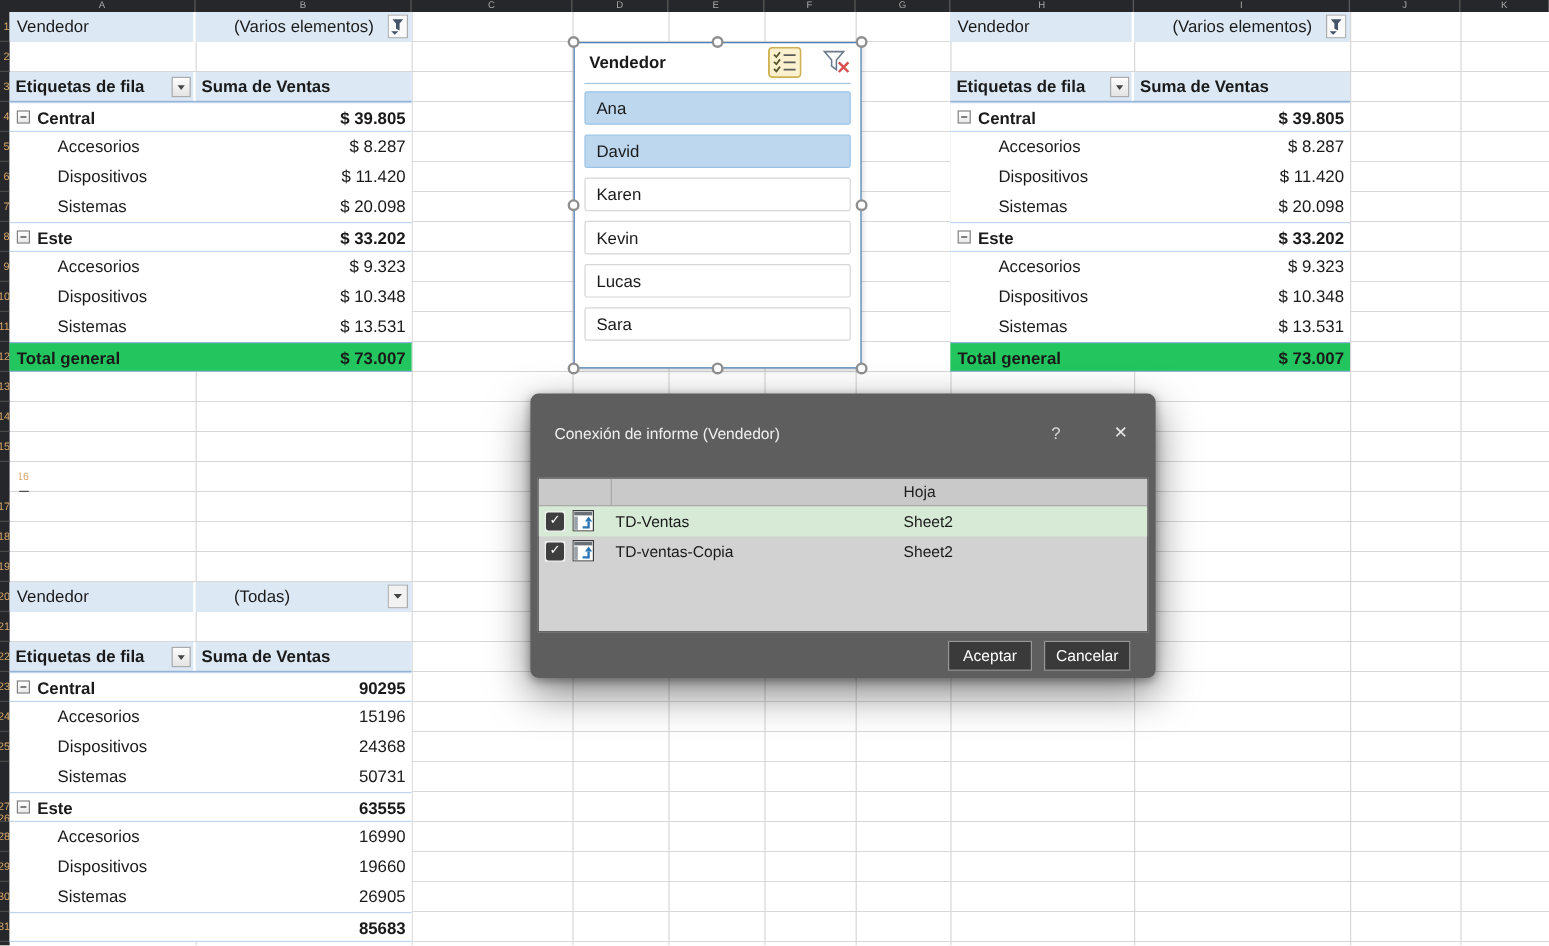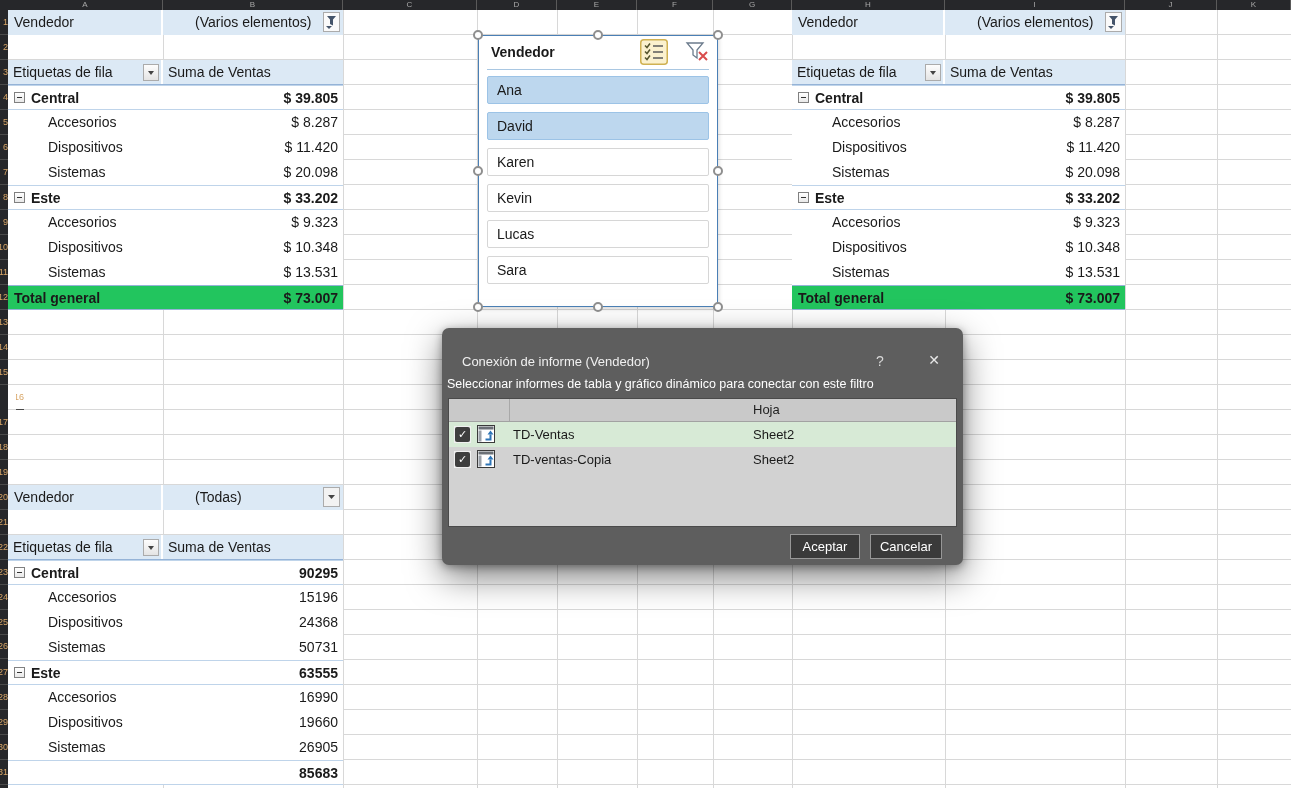--- a/index.html
+++ b/index.html
@@ -18,21 +18,21 @@
   .sheet{position:absolute;left:8px;top:10px;width:1283px;height:778px;
     background:repeating-linear-gradient(to bottom,#fff 0px,#fff 24px,#D8D8D8 24px,#D8D8D8 25px);}
   .vline{position:absolute;top:10px;height:778px;width:1px;background:#D8D8D8;}
   
   .prow{position:absolute;height:25px;line-height:24px;background:#fff;display:flex;box-sizing:border-box;z-index:2;}
   .plabel{box-sizing:border-box;padding-left:6px;white-space:nowrap;overflow:hidden;}
   .pval{flex:1;text-align:right;padding-right:5px;box-sizing:border-box;white-space:nowrap;}
   .pfilter{background:#DCE9F5;}
   .pfilter .pflabel{box-sizing:border-box;padding-left:6px;border-right:2px solid #fff;}
   .pfilter .pfvalue{flex:1;padding-left:32px;box-sizing:border-box;position:relative;}
-  .phead{background:#DCE9F5;font-weight:400;border-bottom:1px solid #95B3D7;}
+  .phead{background:#DCE9F5;font-weight:700;border-bottom:1px solid #95B3D7;}
   .phead .phlabel{box-sizing:border-box;padding-left:5px;border-right:2px solid #fff;position:relative;}
   .phead .phval{flex:1;padding-left:5px;box-sizing:border-box;}
   .prow.item .plabel{padding-left:40px;}
   .prow.group{font-weight:700;border-top:1px solid #BFD4EA;border-bottom:1px solid #BFD4EA;}
   .prow.total{font-weight:700;background:#22c55e;border-top:1px solid #95B3D7;border-bottom:1px solid #95B3D7;}
   .expand{display:inline-block;width:11px;height:11px;border:1px solid #808080;background:linear-gradient(#fff,#E9E9E9);
     position:relative;margin-right:6px;vertical-align:middle;margin-top:-3px;box-sizing:border-box;}
   .expand::after{content:"";position:absolute;left:2px;right:2px;top:4px;height:1px;background:#333;}
   .cellbtn{position:absolute;right:3px;top:2px;width:17px;height:20px;cursor:pointer;}
   .hdr-dd{position:absolute;right:2px;top:4px;width:16px;height:17px;background:linear-gradient(#FDFDFD,#E4E4E4);
@@ -113,21 +113,21 @@
     <div class="row-num" style="top: 375px; margin-left: 16px;">16</div>
     <div class="row-num" style="top: 400px;">17</div>
     <div class="row-num" style="top: 425px;">18</div>
     <div class="row-num" style="top: 450px;">19</div>
     <div class="row-num" style="top: 475px;">20</div>
     <div class="row-num" style="top: 500px;">21</div>
     <div class="row-num" style="top: 525px;">22</div>
     <div class="row-num" style="top: 550px;">23</div>
     <div class="row-num" style="top: 575px;">24</div>
     <div class="row-num" style="top: 600px;">25</div>
-    <div class="row-num" style="top: 624px;">26</div>
+    <div class="row-num" style="top: 660px;">26</div>
     <div class="row-num" style="top: 650px;">27</div>
     <div class="row-num" style="top: 675px;">28</div>
     <div class="row-num" style="top: 700px;">29</div>
     <div class="row-num" style="top: 725px;">30</div>
     <div class="row-num" style="top: 750px;">31</div>
   </div>
 <div class="corner"></div>
 
 <div class="slicer" id="slicer">
   <div class="slicer-title">Vendedor</div>
@@ -158,21 +158,20 @@
       <div class="slicer-item unsel" style="top: 220px;">Sara</div>
     </div>
 </div>
 
 <div class="dialog">
   <div class="dlg-titlebar">
     <div class="dlg-title">Conexión de informe (Vendedor)</div>
     <div class="dlg-help">?</div>
     <div class="dlg-close">✕</div>
   </div>
-  <div class="dlg-sub">Seleccionar informes de tabla y gráfico dinámico para conectar con este filtro</div>
   <div class="dlg-table">
     <div class="dlg-thead">
       <div class="dlg-th" style="left:0;width:61px;"></div>
       <div class="dlg-th" style="left:298px;width:209px;border-right:none;">Hoja</div>
     </div>
     <div id="dlgRows">
         <div class="dlg-row hl">
           <div class="cb">
             <div class="cb-in">✓</div>
           </div>

